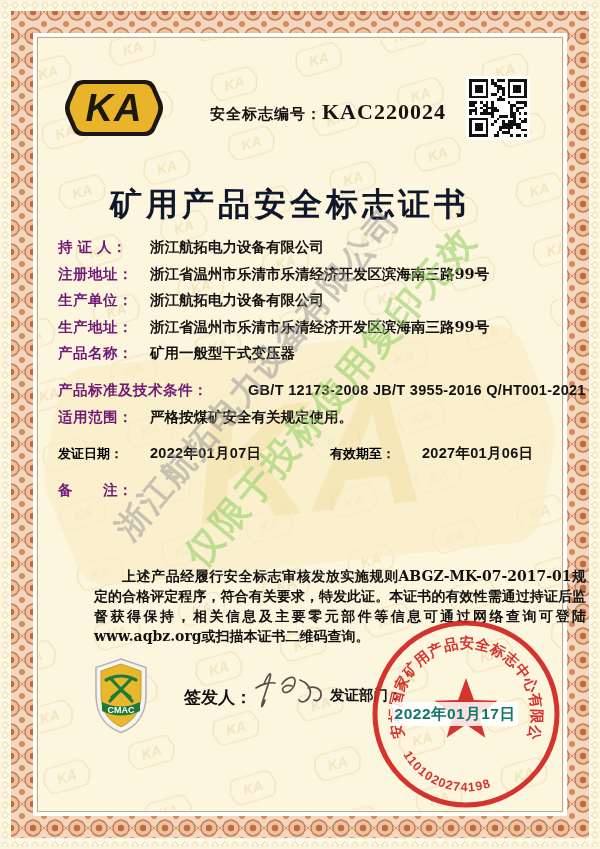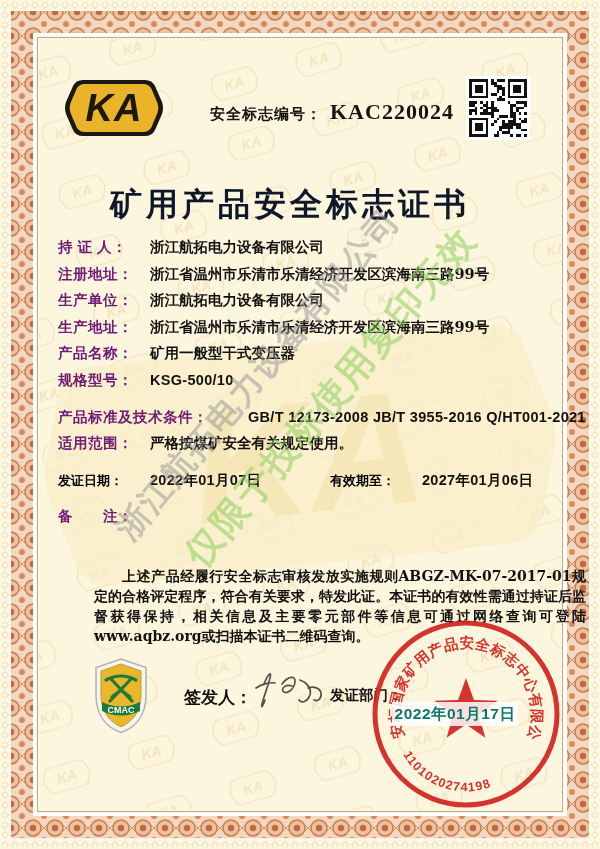--- a/index.html
+++ b/index.html
@@ -5,21 +5,21 @@
   html,body{margin:0;padding:0;}
   body{
     width:600px;height:849px;position:relative;overflow:hidden;
     background:#fdf6de;
     font-family:"Liberation Sans",sans-serif;
     -webkit-font-smoothing:antialiased;
   }
   .abs{position:absolute;}
   
   .ka-badge{left:64px;top:77px;width:100px;height:62px;}
-  .certno{left:210px;top:99px;display:flex;align-items:baseline;gap:8px;}
+  .certno{left:210px;top:99px;display:flex;align-items:baseline;}
   .certno .lbl{font-size:15px;font-weight:700;color:#171310;letter-spacing:1px;}
   .certno .val{font-family:"Liberation Serif",serif;font-size:22px;font-weight:600;color:#171310;letter-spacing:1px;}
   .qr{left:466px;top:76px;width:64px;height:64px;background:#ffffff;padding:3px;box-sizing:border-box;}
   
   .title{left:0;top:183px;width:580px;text-align:center;
     font-size:32px;font-weight:800;color:#0f172a;letter-spacing:4px;
     font-family:"Liberation Sans",sans-serif;}
   
   .fields{left:58px;top:238px;width:488px;display:flex;flex-direction:column;}
   .frow{display:flex;align-items:baseline;height:26.6px;}
@@ -254,24 +254,20 @@
     <span class="val val-kai">浙江航拓电力设备有限公司</span>
   </div>
   <div class="frow">
     <span class="lab">生产地址：</span>
     <span class="val val-kai">浙江省温州市乐清市乐清经济开发区滨海南三路99号</span>
   </div>
   <div class="frow">
     <span class="lab">产品名称：</span>
     <span class="val val-kai">矿用一般型干式变压器</span>
   </div>
-  <div class="frow">
-    <span class="lab">规格型号：</span>
-    <span class="val val-num">KSG-500/10</span>
-  </div>
   <div class="frow gap">
     <span class="lab wide">产品标准及技术条件：</span>
     <span class="val val-num">GB/T 12173-2008 JB/T 3955-2016 Q/HT001-2021</span>
   </div>
   <div class="frow">
     <span class="lab">适用范围：</span>
     <span class="val val-kai">严格按煤矿安全有关规定使用。</span>
   </div>
   <div class="frow gap">
     <div class="datepair" style="flex:0 0 272px">

